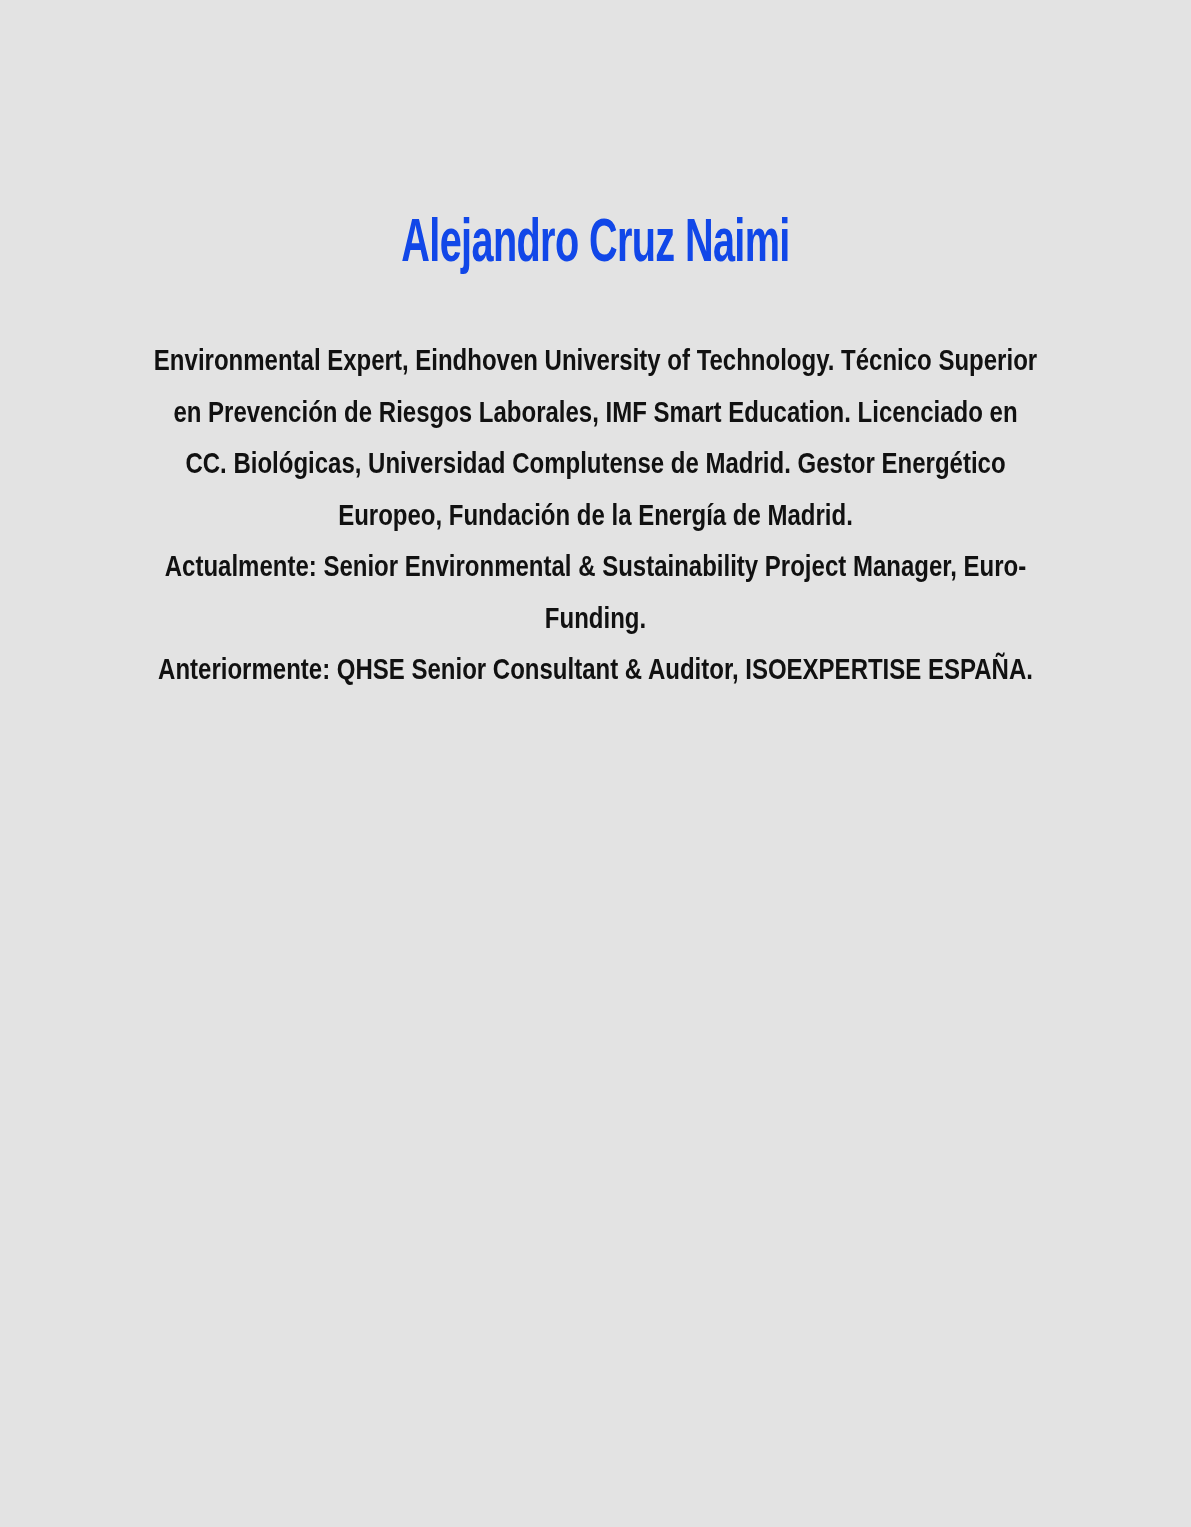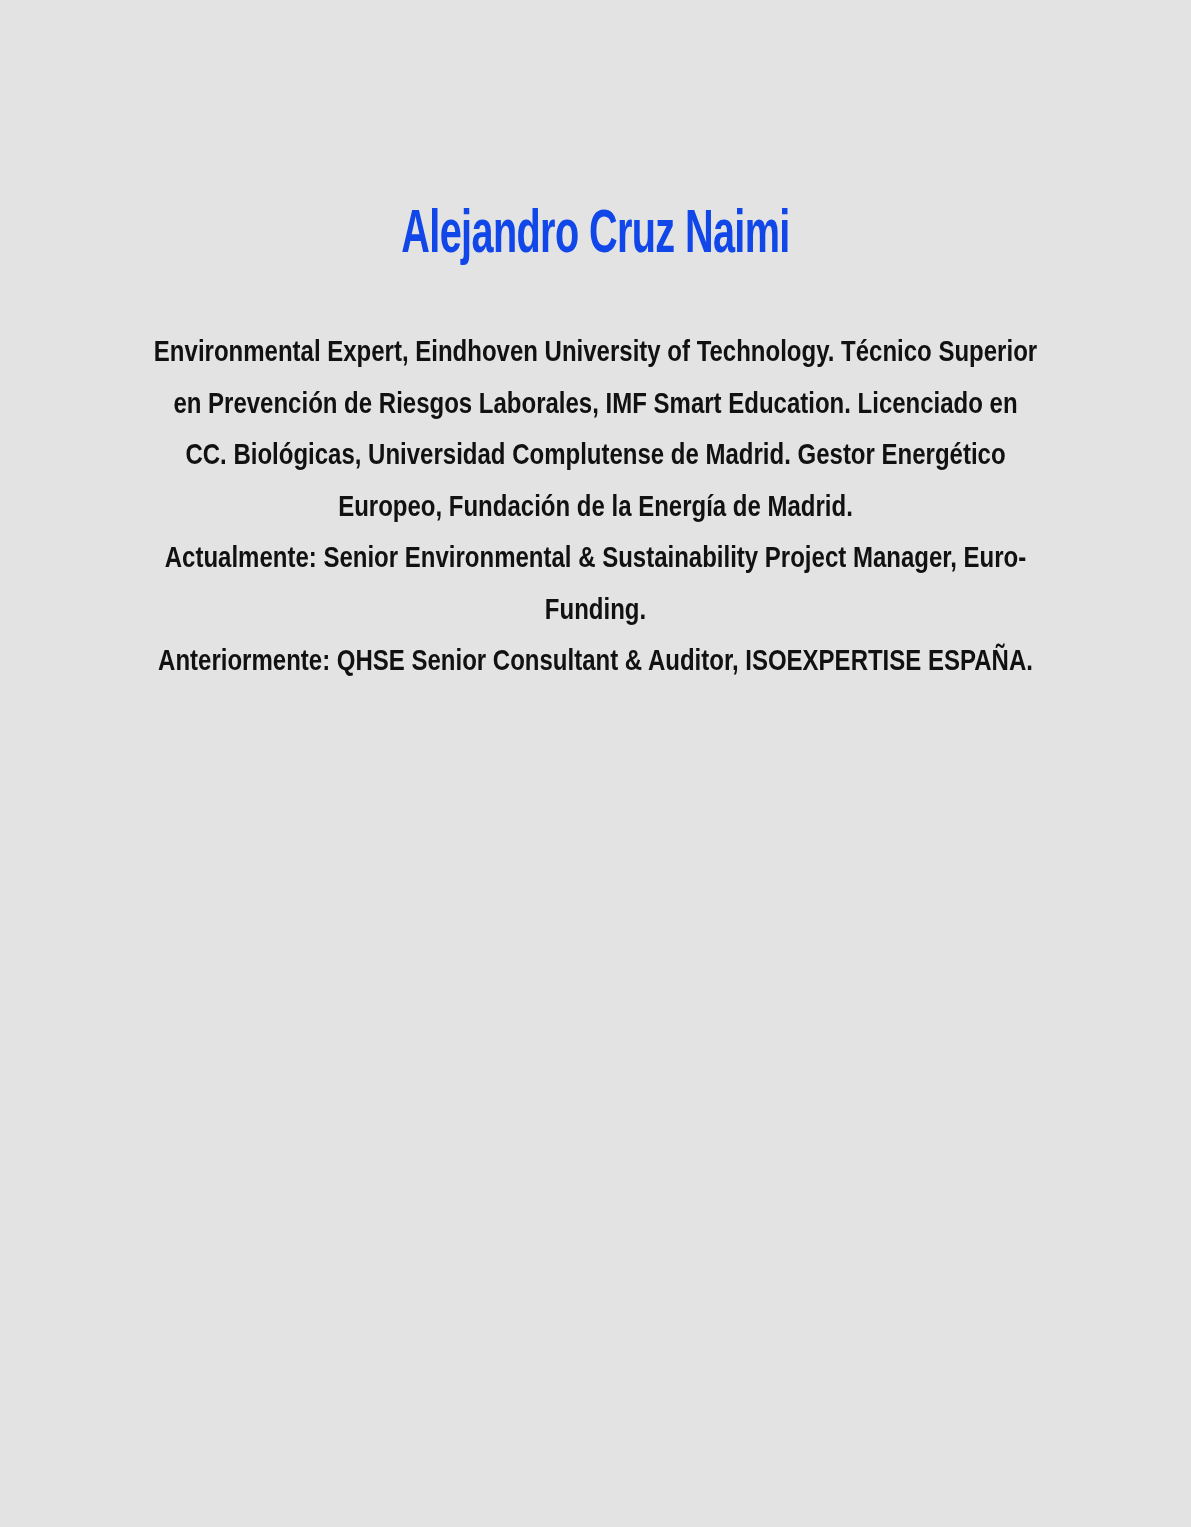--- a/index.html
+++ b/index.html
@@ -4,21 +4,21 @@
 <style>
   html, body {
     margin: 0;
     padding: 0;
     background: var(--bg, #e3e3e3);
   }
   .page {
     position: relative;
     width: 1191px;
     height: 1255px;
-    margin: 4px auto;
+    margin: 13px auto;
     background: var(--bg, #e3e3e3);
     overflow: hidden;
     font-family: "Liberation Sans", sans-serif;
   }
   .title {
     margin: 196px 0 0 0;
     padding: 0;
     width: 100%;
     text-align: center;
     font-family: "Liberation Sans", sans-serif;

